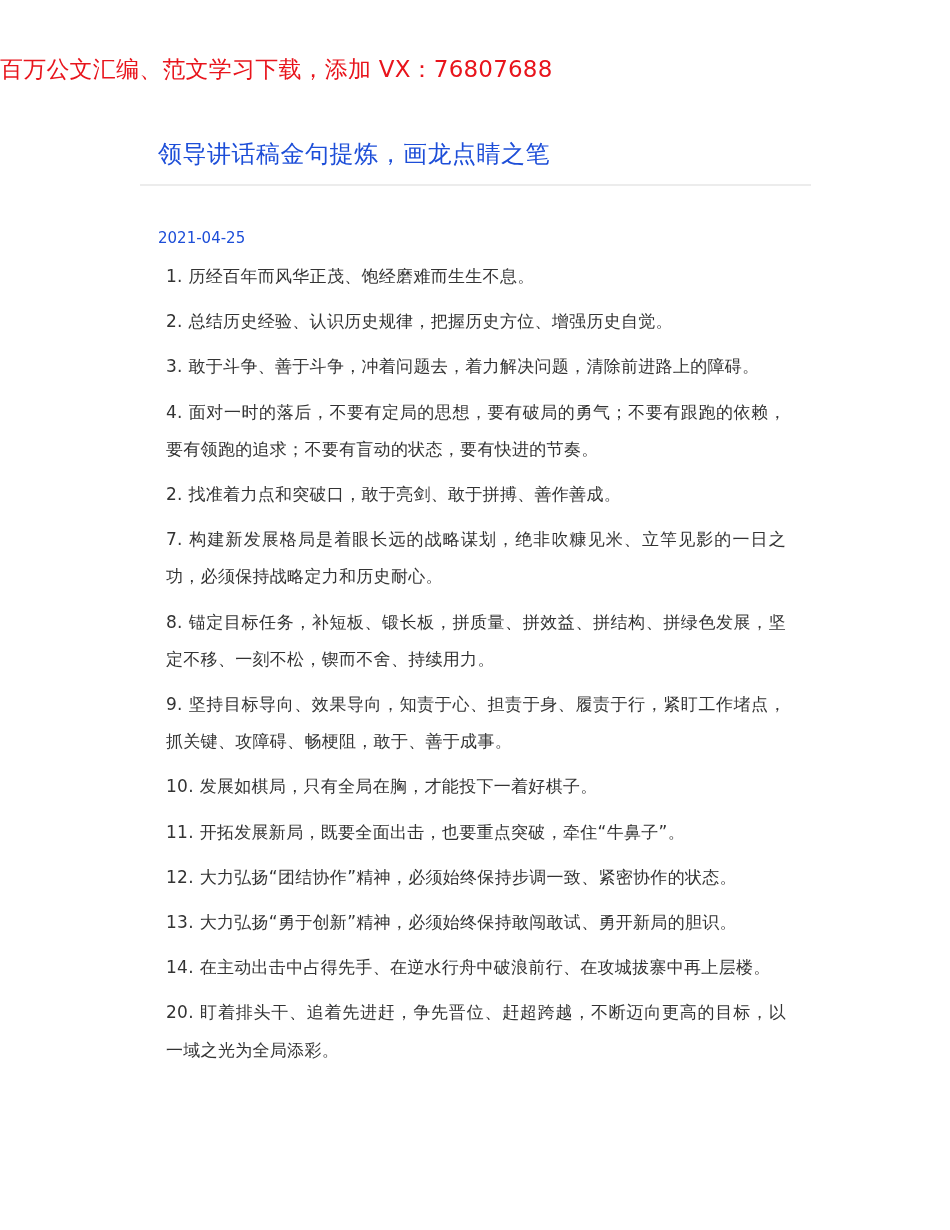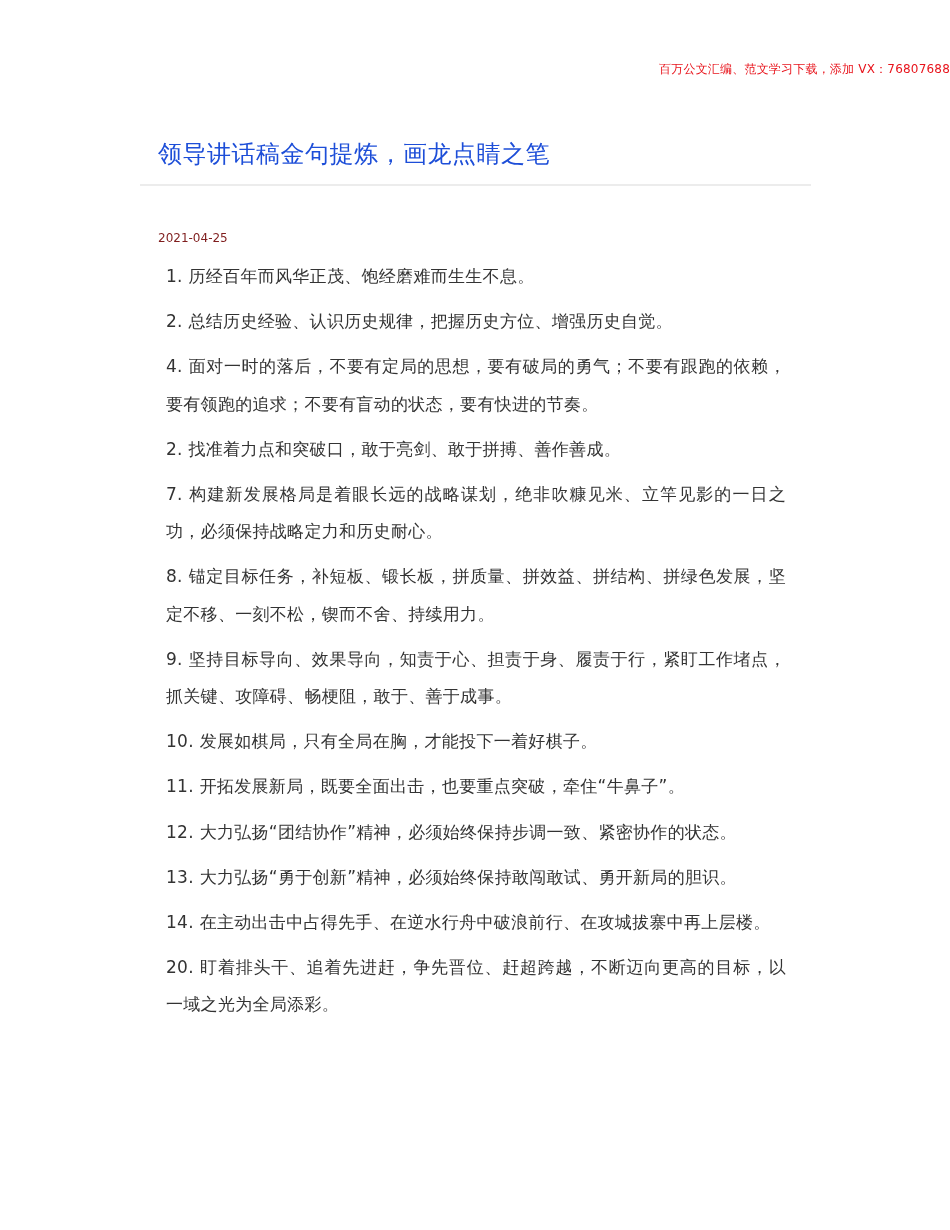--- a/index.html
+++ b/index.html
@@ -12,22 +12,22 @@
       height: 1230px;
       position: relative;
       overflow: hidden;
       font-family: "DejaVu Sans", "Liberation Sans", sans-serif;
     }
     .banner {
       position: absolute;
       top: 55px;
       left: 0;
       width: 950px;
-      text-align: right;
-      font-size: 12px;
+      text-align: left;
+      font-size: 23px;
       line-height: 28px;
       color: #e8141c;
       letter-spacing: 0.2px;
     }
     .title {
       position: absolute;
       top: 136px;
       left: 158px;
       font-size: 24px;
       line-height: 36px;
@@ -39,23 +39,23 @@
       top: 184px;
       left: 140px;
       width: 671px;
       height: 2px;
       background: #ececec;
     }
     .date {
       position: absolute;
       top: 226px;
       left: 158px;
-      font-size: 12px;
+      font-size: 15px;
       line-height: 24px;
-      color: #7f1d1d;
+      color: #1d4ed8;
     }
     .content {
       position: absolute;
       top: 250px;
       left: 158px;
       width: 636px;
       font-size: 17px;
       line-height: 37.2px;
       color: #333333;
       letter-spacing: 0.3px;
@@ -74,20 +74,21 @@
 
 <h1 class="title" style="margin:0;font-weight:normal;">领导讲话稿金句提炼，画龙点睛之笔</h1>
 
 <div class="divider"></div>
 
 <div class="date">2021-04-25</div>
 
 <div class="content">
   <p>1. 历经百年而风华正茂、饱经磨难而生生不息。</p>
   <p>2. 总结历史经验、认识历史规律，把握历史方位、增强历史自觉。</p>
+  <p>3. 敢于斗争、善于斗争，冲着问题去，着力解决问题，清除前进路上的障碍。</p>
   <p>4. 面对一时的落后，不要有定局的思想，要有破局的勇气；不要有跟跑的依赖，要有领跑的追求；不要有盲动的状态，要有快进的节奏。</p>
   <p>2. 找准着力点和突破口，敢于亮剑、敢于拼搏、善作善成。</p>
   <p>7. 构建新发展格局是着眼长远的战略谋划，绝非吹糠见米、立竿见影的一日之功，必须保持战略定力和历史耐心。</p>
   <p>8. 锚定目标任务，补短板、锻长板，拼质量、拼效益、拼结构、拼绿色发展，坚定不移、一刻不松，锲而不舍、持续用力。</p>
   <p>9. 坚持目标导向、效果导向，知责于心、担责于身、履责于行，紧盯工作堵点，抓关键、攻障碍、畅梗阻，敢于、善于成事。</p>
   <p>10. 发展如棋局，只有全局在胸，才能投下一着好棋子。</p>
   <p>11. 开拓发展新局，既要全面出击，也要重点突破，牵住“牛鼻子”。</p>
   <p>12. 大力弘扬“团结协作”精神，必须始终保持步调一致、紧密协作的状态。</p>
   <p>13. 大力弘扬“勇于创新”精神，必须始终保持敢闯敢试、勇开新局的胆识。</p>
   <p>14. 在主动出击中占得先手、在逆水行舟中破浪前行、在攻城拔寨中再上层楼。</p>

